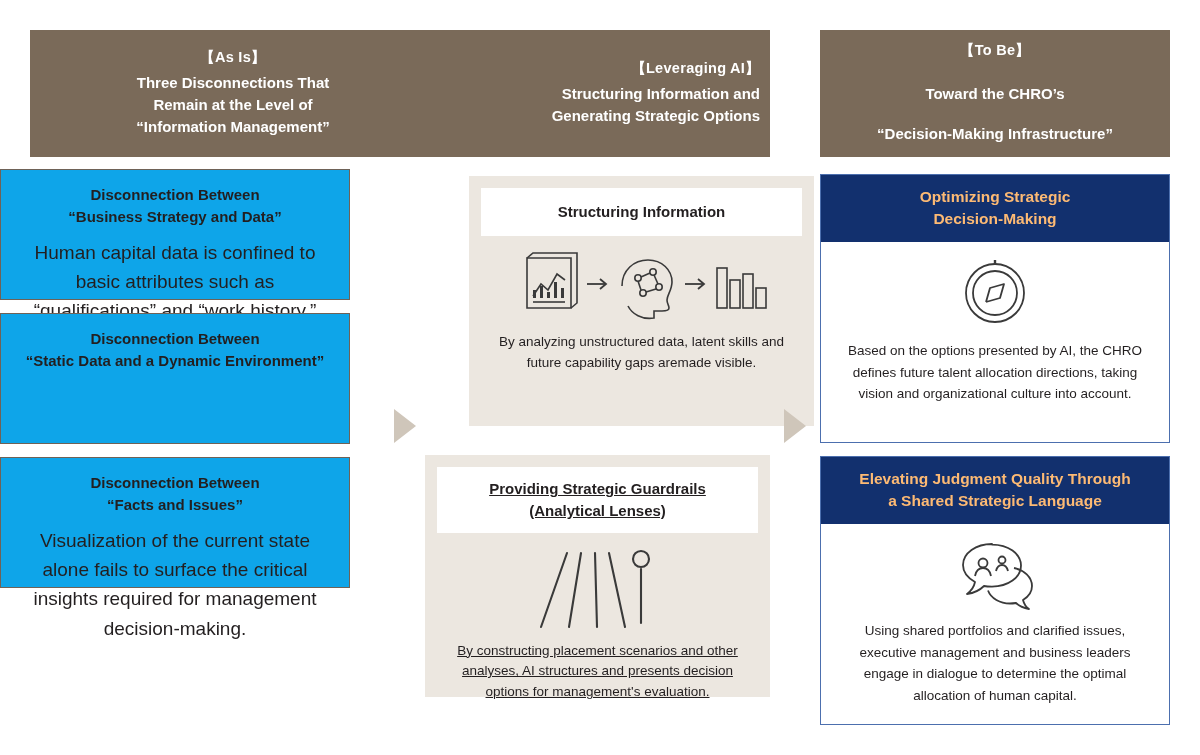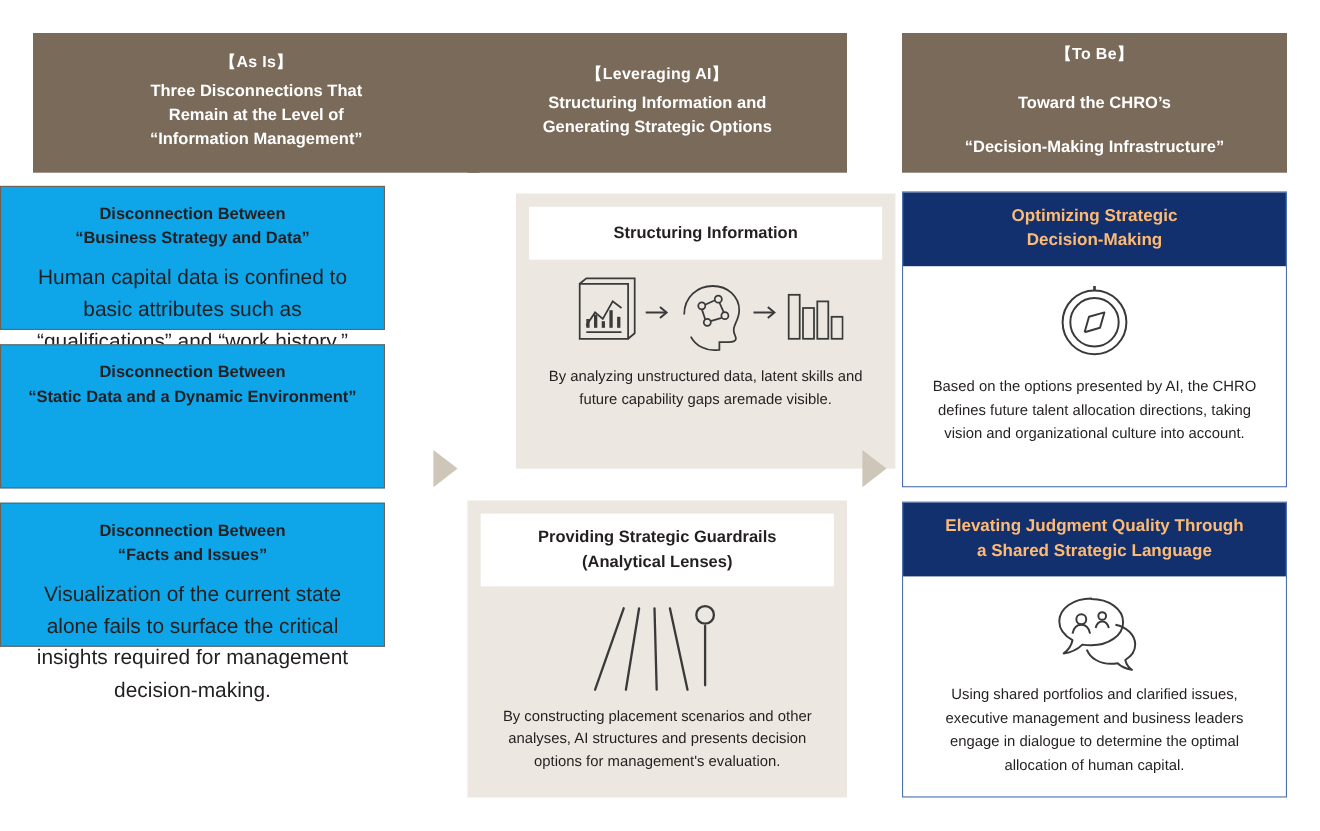--- a/index.html
+++ b/index.html
@@ -79,30 +79,30 @@
     width: 0; height: 0;
     border-top: 17px solid transparent;
     border-bottom: 17px solid transparent;
     border-left: 22px solid #cfc6ba;
   }
   #arrow-1 { left: 394px; top: 409px; }
   #arrow-2 { left: 784px; top: 409px; }
 
   
   #col-ai { left: 425px; width: 345px; }
-  #col-ai .col-header { height: 127px; display: flex; flex-direction: column; justify-content: center; }
+  #col-ai .col-header { height: 127px; display: flex; flex-direction: column; justify-content: center; text-align: right; }
   .ai-panel {
     position: absolute;
     left: 425px;
     width: 345px;
     background: #ece7e0;
     padding: 12px 12px 16px;
   }
   #ai-panel-1 { top: 176px; height: 250px; margin-left: 44px; }
-  #ai-panel-2 { top: 455px; height: 270px; }
+  #ai-panel-2 { top: 455px; height: 242px; text-decoration: underline; }
   .ai-title {
     background: #ffffff;
     text-align: center;
     font-size: 15px;
     font-weight: bold;
     line-height: 1.45;
     padding: 13px 8px;
   }
   #ai-panel-2 .ai-title { padding: 11px 8px; }
   .ai-art {

